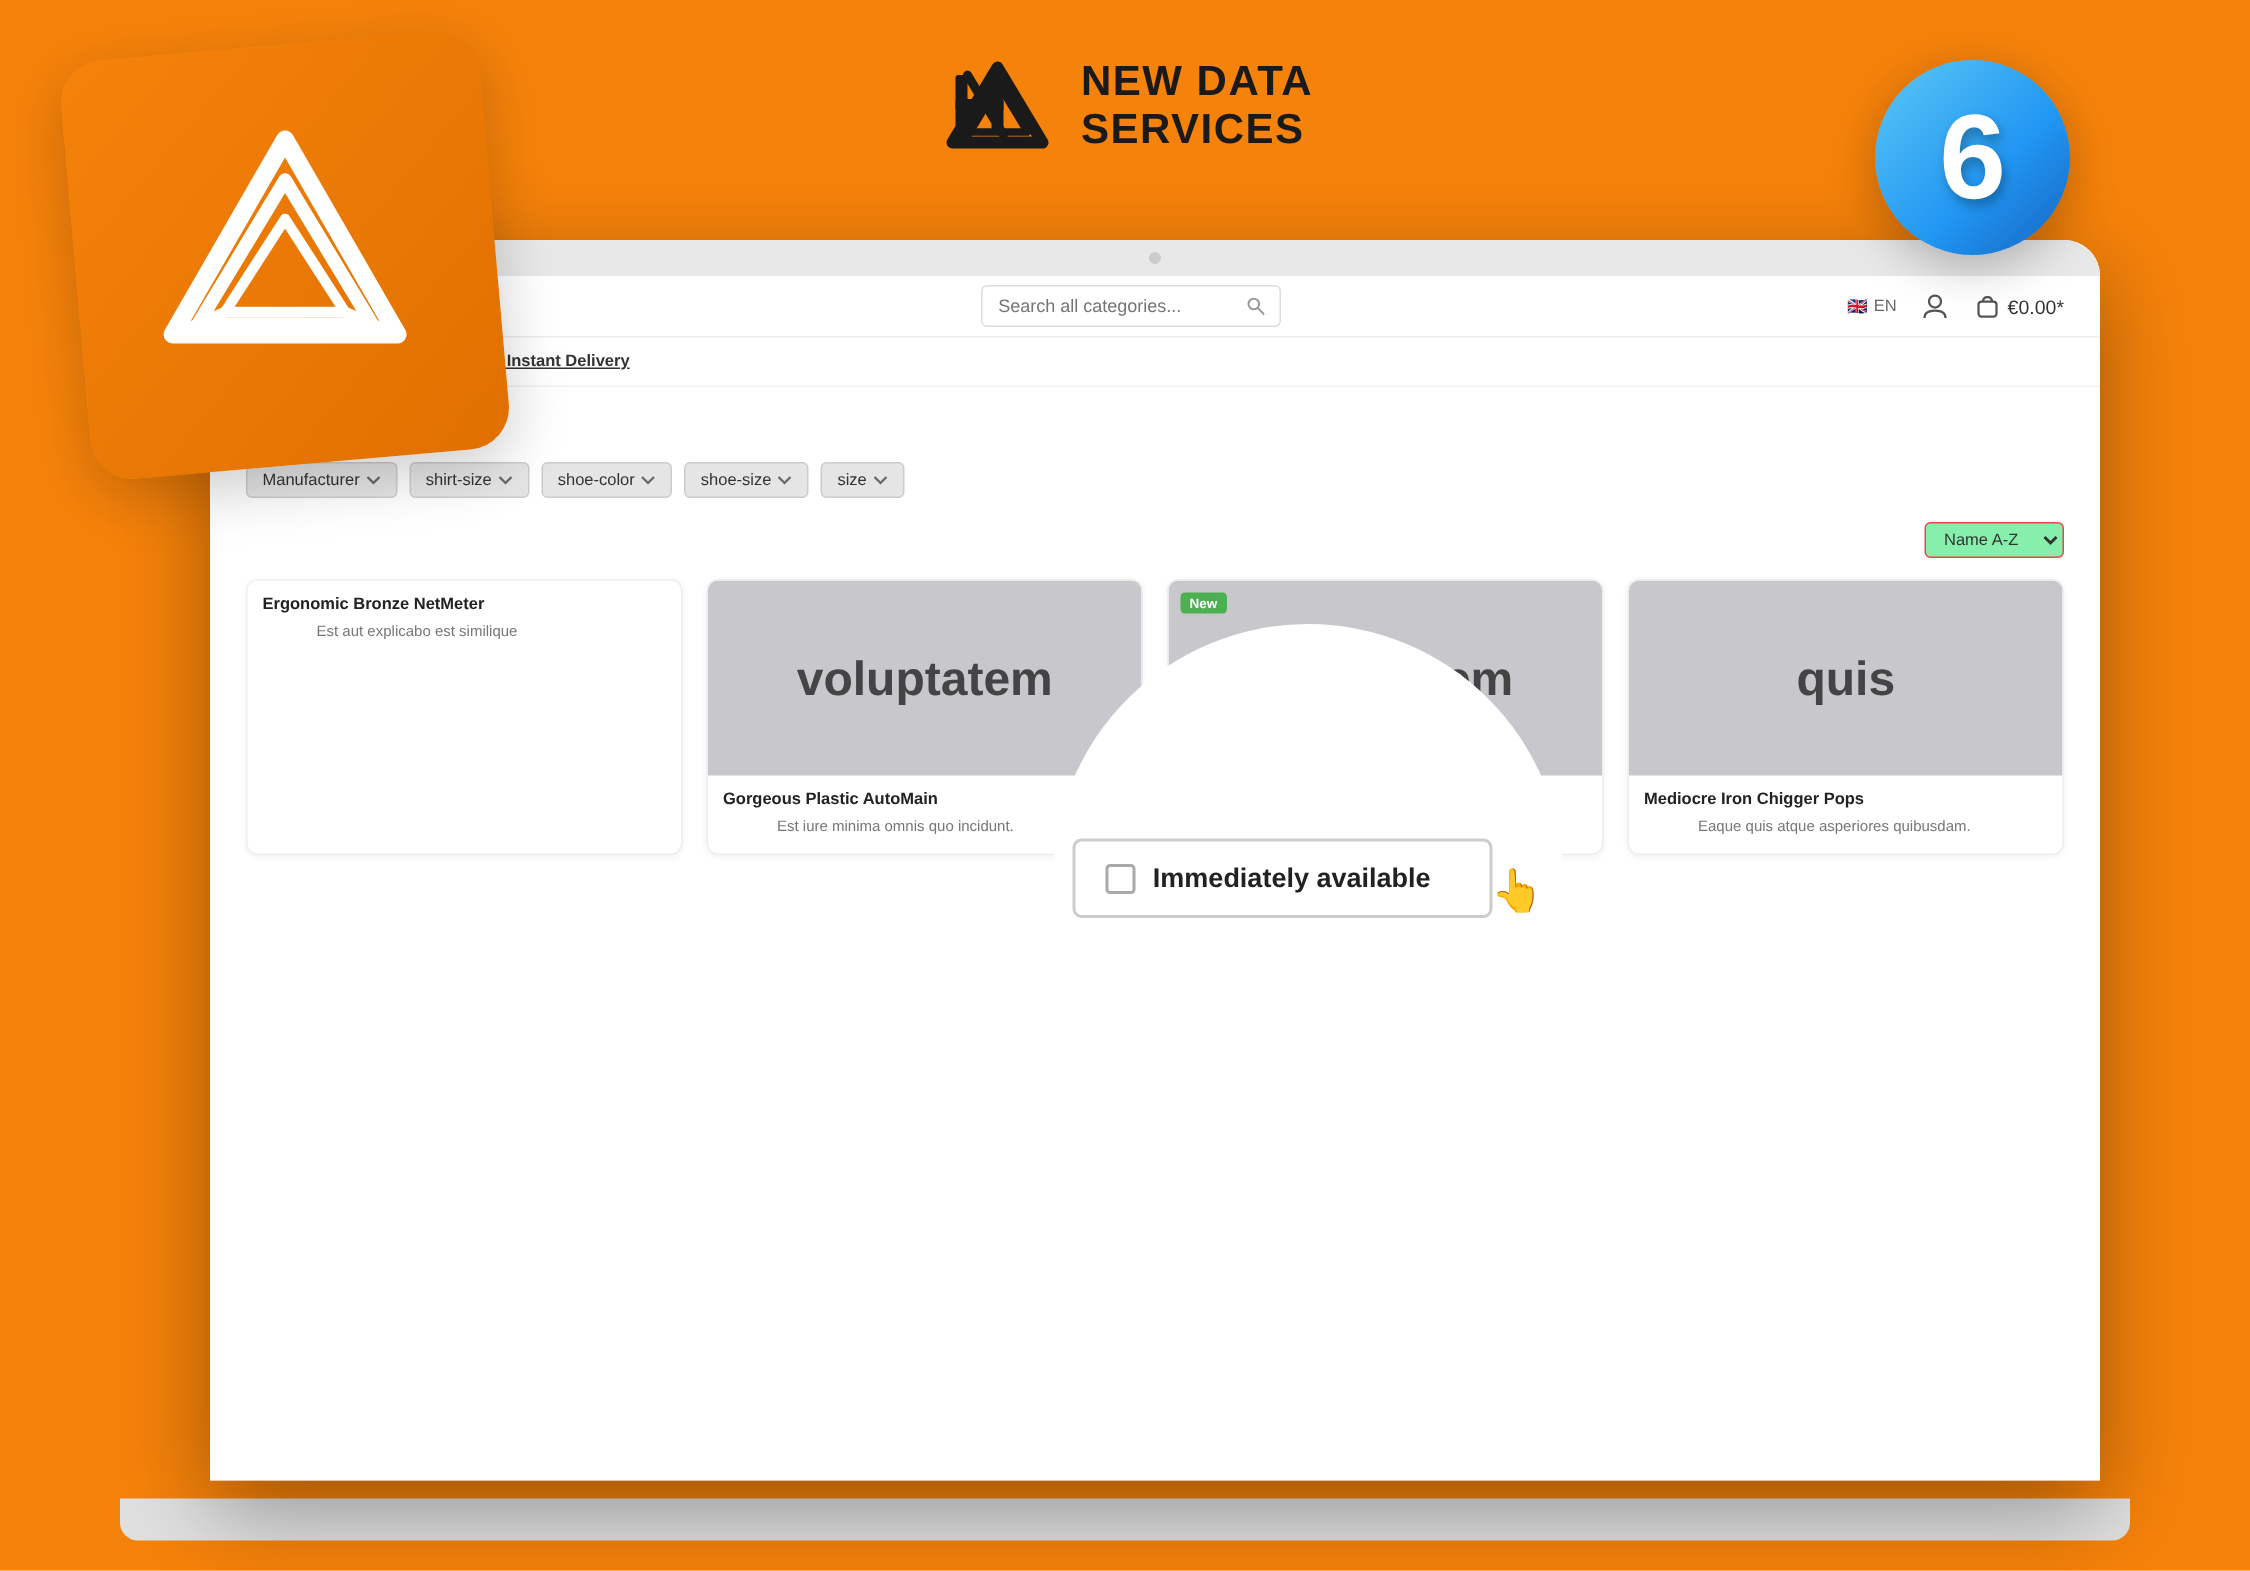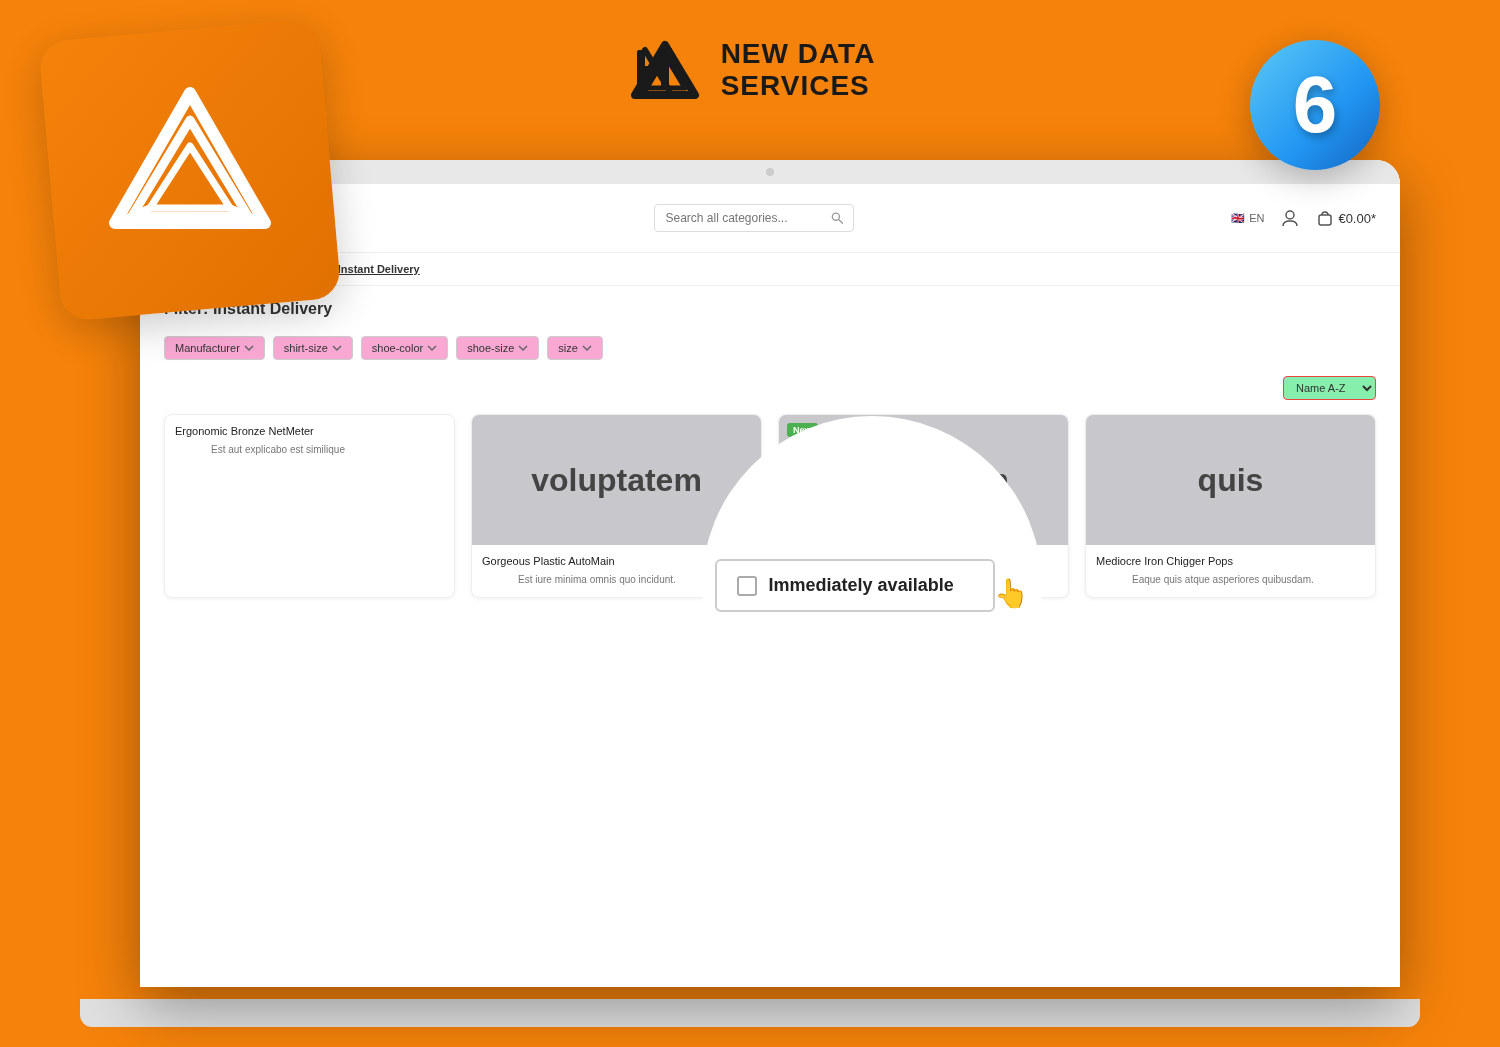--- a/index.html
+++ b/index.html
@@ -152,21 +152,21 @@
     .website-content {
       background: white;
       height: calc(100% - 24px);
       overflow: hidden;
       position: relative;
     }
 
     
     .site-header {
       background: white;
-      padding: 18px 24px;
+      padding: 4px 24px;
       display: flex;
       align-items: center;
       justify-content: space-between;
       border-bottom: 1px solid #eee;
     }
 
     .site-logo {
       display: flex;
       align-items: center;
       gap: 8px;
@@ -268,21 +268,21 @@
 
     .filter-dropdown {
       display: flex;
       align-items: center;
       gap: 4px;
       border: 1px solid #ccc;
       border-radius: 4px;
       padding: 5px 10px;
       font-size: 11px;
       color: #333;
-      background: #f9a8d4;
+      background: #e5e5e5;
       cursor: pointer;
     }
 
     .filter-dropdown svg {
       width: 10px;
       height: 10px;
     }
 
     
     .sort-bar {
@@ -341,21 +341,21 @@
       padding: 2px 6px;
       border-radius: 3px;
     }
 
     .product-info {
       padding: 10px;
     }
 
     .product-name {
       font-size: 11px;
-      font-weight: 400;
+      font-weight: 700;
       color: #222;
       margin-bottom: 6px;
     }
 
     .product-desc {
       font-size: 10px;
       color: #777;
       line-height: 1.4;
       margin-left: 36px;
     }

